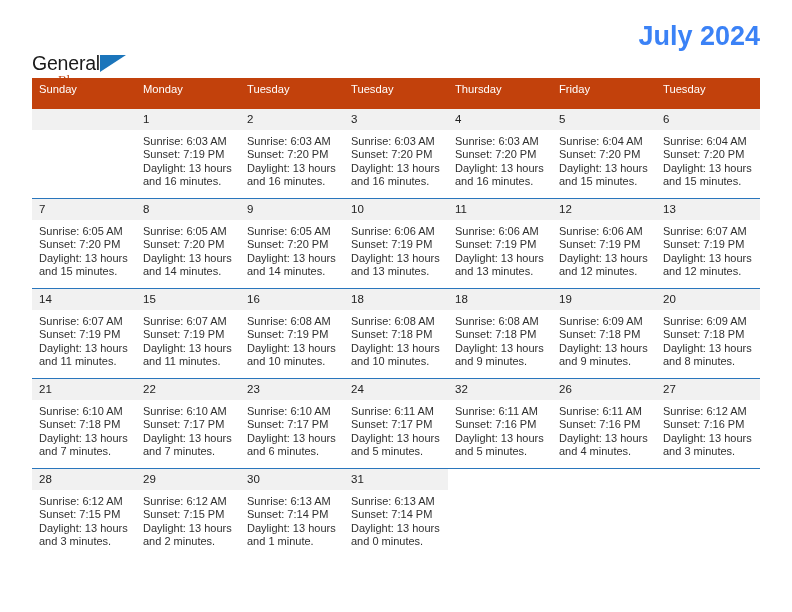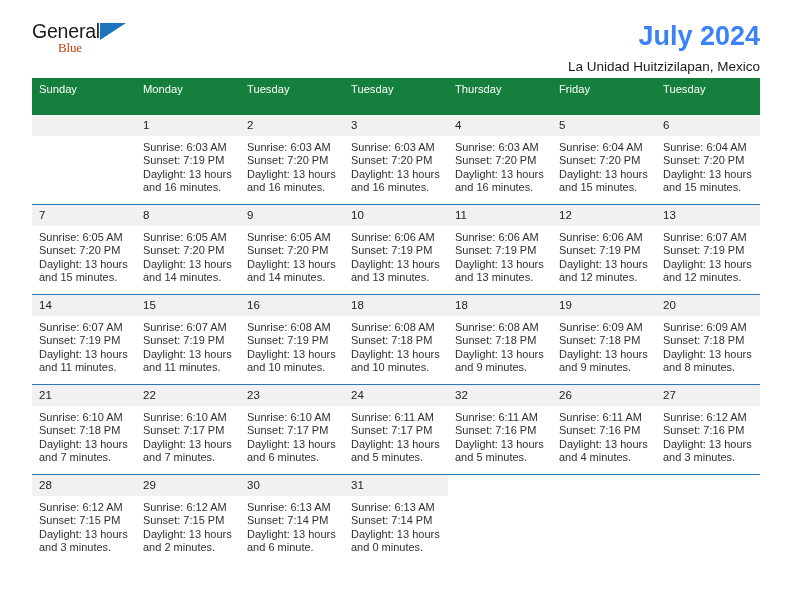--- a/index.html
+++ b/index.html
@@ -29,20 +29,21 @@
     justify-content: space-between;
     height: 72px;
     padding-top: 22px;
     box-sizing: border-box;
   }
   .logo {
     position: relative;
     width: 108px;
     height: 44px;
     flex: 0 0 auto;
+    margin-top: 32px;
   }
   .logo-general {
     position: absolute;
     left: 0;
     top: 0;
     font-size: 19.5px;
     letter-spacing: -0.2px;
     color: #1a1a1a;
     line-height: 1;
   }
@@ -84,26 +85,26 @@
   }
 
   
   .calendar {
     width: 728px;
     border-collapse: collapse;
     table-layout: fixed;
     margin-top: 6px;
   }
   .calendar th {
-    background: #15803d;
+    background: #c2410c;
     color: #ffffff;
     font-size: 11.2px;
     font-weight: normal;
     text-align: left;
-    padding: 5px 0 20px 7px;
+    padding: 5px 0 14px 7px;
     height: 19px;
     box-sizing: border-box;
   }
   .week-row > td {
     vertical-align: top;
     padding: 0;
     border-top: 1px solid #2a76bc;
     height: 89px;
     box-sizing: border-box;
   }
@@ -145,21 +146,20 @@
   <div class="header">
 
     <div class="logo">
       <span class="logo-general">General</span>
       <span class="logo-tri"></span>
       <span class="logo-blue">Blue</span>
     </div>
 
     <div class="title-block">
       <div class="cal-title">July 2024</div>
-      <div class="cal-subtitle">La Unidad Huitzizilapan, Mexico</div>
     </div>
 
   </div>
 
   <table class="calendar">
     <thead>
       <tr id="weekday-header-row">
           <th>Sunday</th>
           <th>Monday</th>
           <th>Tuesday</th>
@@ -503,21 +503,21 @@
               </div>
             </div>
           </td>
           <td>
             <div class="cell">
               <div class="daynum">30</div>
               <div class="info">
                 <div>Sunrise: 6:13 AM</div>
                 <div>Sunset: 7:14 PM</div>
                 <div>Daylight: 13 hours</div>
-                <div>and 6 minute.</div>
+                <div>and 1 minute.</div>
               </div>
             </div>
           </td>
           <td>
             <div class="cell">
               <div class="daynum">31</div>
               <div class="info">
                 <div>Sunrise: 6:13 AM</div>
                 <div>Sunset: 7:14 PM</div>
                 <div>Daylight: 13 hours</div>

